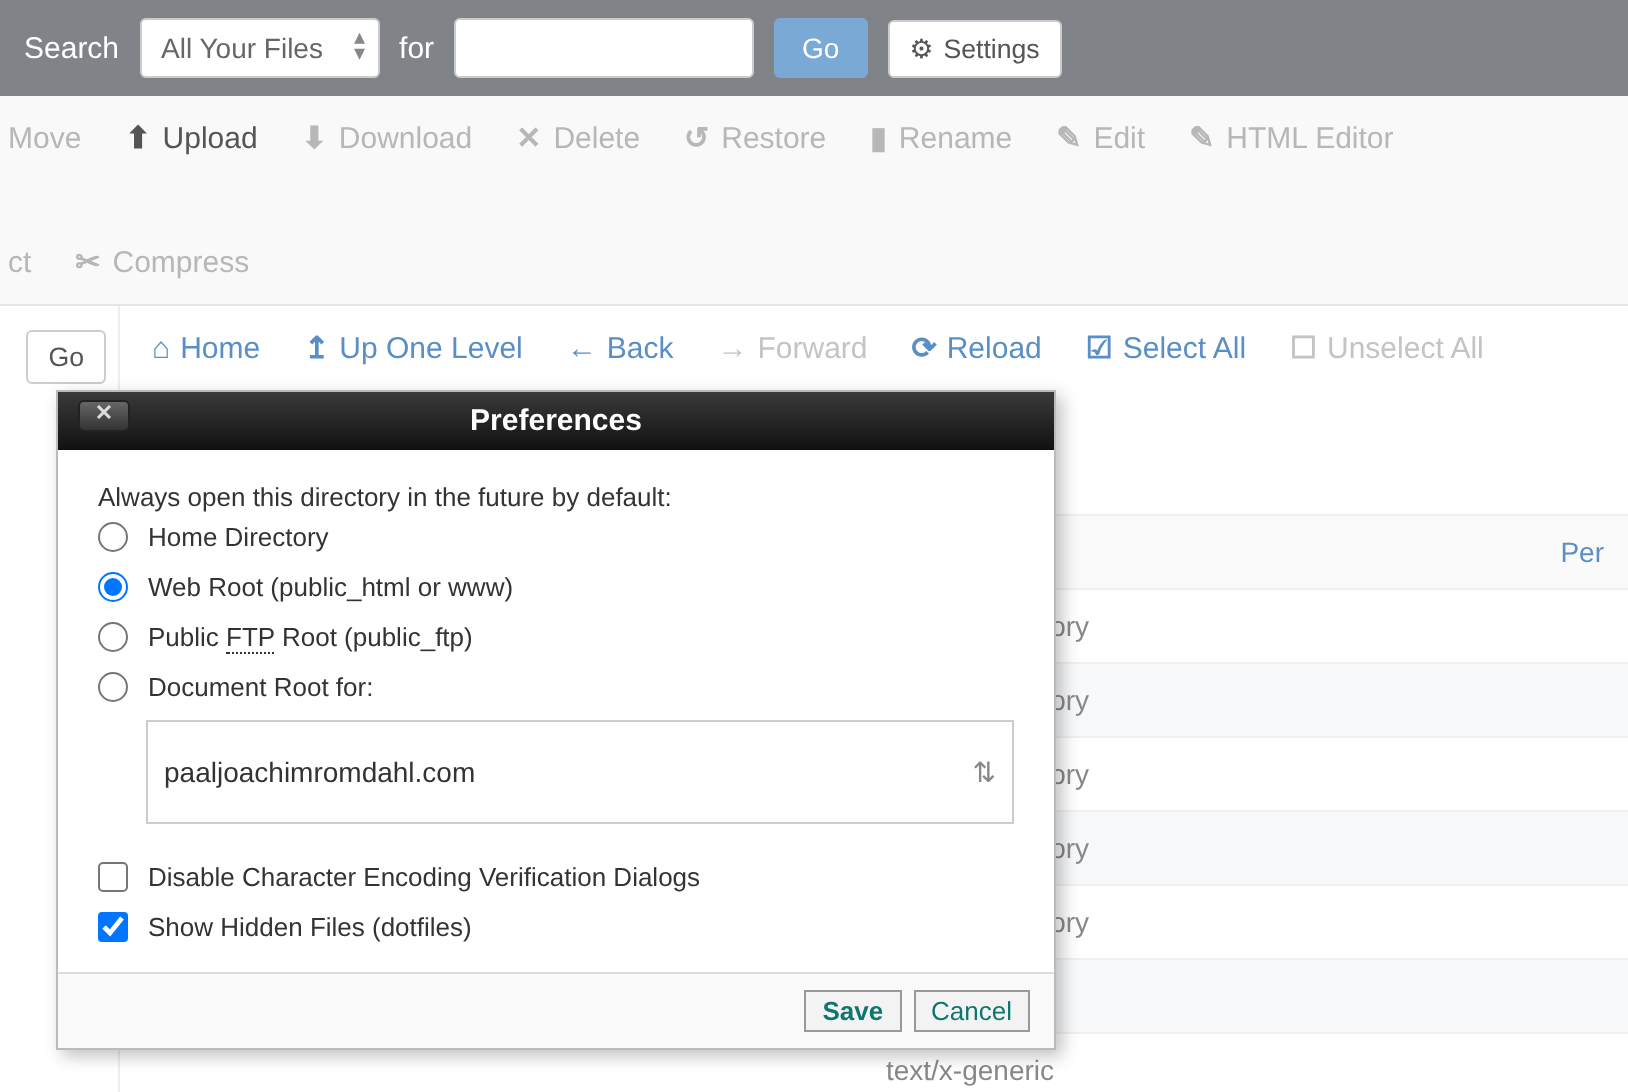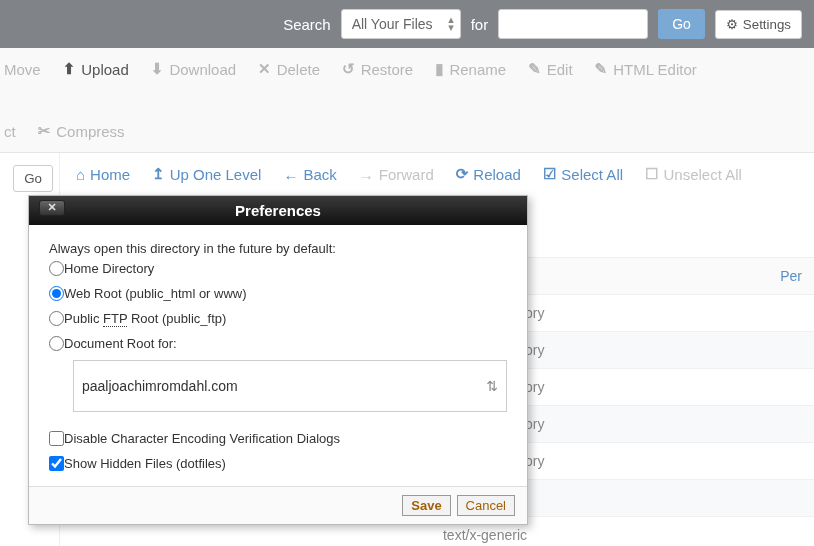--- a/index.html
+++ b/index.html
@@ -1,17 +1,17 @@
 <!DOCTYPE html>
 <html><head>
 <meta charset="utf-8">
 <style>
 *{box-sizing:border-box;margin:0;padding:0;font-family:-apple-system,BlinkMacSystemFont,"Segoe UI",Helvetica,Arial,sans-serif}
 body{background:#fff;width:814px;height:546px;overflow:hidden;position:relative;font-size:14px;color:#555}
-.topbar{background:#808489;height:48px;display:flex;align-items:center;padding:0 12px;gap:10px;justify-content:flex-end}
+.topbar{background:#808489;height:48px;display:flex;align-items:center;padding:0 12px;gap:10px;}
 .topbar .lbl{color:#fff;font-size:15px}
 .dd{background:#fff;border:1px solid #ccc;border-radius:3px;padding:6px 22px 6px 10px;color:#666;position:relative;min-width:120px}
 .dd .chev{position:absolute;right:6px;top:5px;font-size:11px;color:#888;line-height:8px}
 .txt{background:#fff;border:1px solid #ccc;border-radius:3px;padding:6px 10px;width:150px;height:30px}
 .gobtn{background:#7aa9d6;color:#fff;border:none;border-radius:3px;padding:7px 14px;font-size:14px}
 .setbtn{background:#fff;border:1px solid #ccc;border-radius:3px;padding:6px 10px;color:#555;display:flex;align-items:center;gap:5px}
 .toolbar{background:#f9f9f9;border-bottom:1px solid #e5e5e5;padding:12px 14px;display:flex;flex-wrap:wrap;gap:22px;color:#b7b7b7;font-size:15px}
 .toolbar span{display:inline-flex;align-items:center;gap:6px}
 .toolbar .active{color:#555}
 .row2{display:flex}
@@ -23,27 +23,27 @@
 .tbl{width:100%;border-collapse:collapse}
 .tbl th{color:#5a8fc6;font-weight:400;text-align:left;padding:10px 12px;border-bottom:1px solid #eee;background:#fafafa}
 .tbl td{padding:10px 12px;border-bottom:1px solid #f0f0f0;color:#888}
 .tbl tr.alt td{background:#f8f9fb}
 
 .modal{position:absolute;left:28px;top:195px;width:500px;background:#fff;box-shadow:3px 3px 8px rgba(0,0,0,.25);border:1px solid #bbb}
 .mhdr{background:linear-gradient(#3a3a3a,#111);color:#fff;font-weight:bold;text-align:center;padding:6px 0;position:relative;font-size:15px}
 .mclose{position:absolute;left:10px;top:4px;width:26px;height:16px;background:linear-gradient(#666,#333);border:1px solid #222;border-radius:3px;color:#ddd;font-size:11px;line-height:12px;text-align:center;cursor:pointer}
 .mbody{padding:16px 20px 10px;font-size:13px;color:#333}
 .mbody .intro{margin-bottom:0}
-.optrow{display:flex;align-items:center;gap:0;padding:5px 0}
+.optrow{display:flex;align-items:center;gap:10px;padding:5px 0}
 .optrow input[type=radio],.optrow input[type=checkbox]{width:15px;height:15px}
 .selwrap{margin:4px 0 14px 24px}
 .sel{width:100%;border:1px solid #ccc;padding:17px 8px;font-size:14px;color:#333;background:#fff;position:relative}
 .sel .dch{float:right;color:#888}
 .mftr{border-top:1px solid #ddd;padding:8px 12px;text-align:right;background:#fafafa}
-.mftr button{border:1px solid #999;background:#f3f3f3;padding:2px 8px;font-size:13px;margin-left:2px;color:#a16207}
+.mftr button{border:1px solid #999;background:#f3f3f3;padding:2px 8px;font-size:13px;margin-left:2px;color:#0f766e}
 .mftr .save{font-weight:bold}
 .gear::before{content:"\2699"}
 </style>
 </head>
 <body>
 
 <div class="topbar">
   <span class="lbl">Search</span>
   <div class="dd">
     <span>All Your Files</span>

